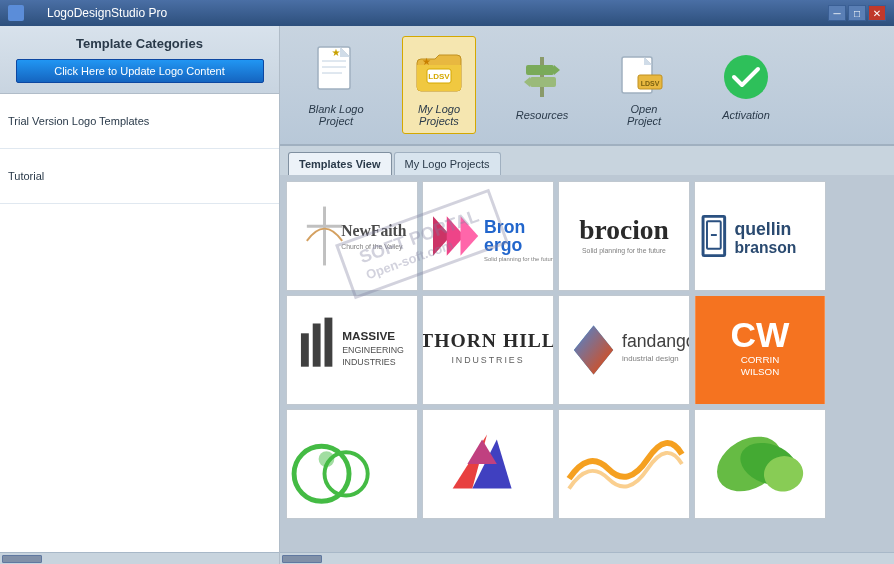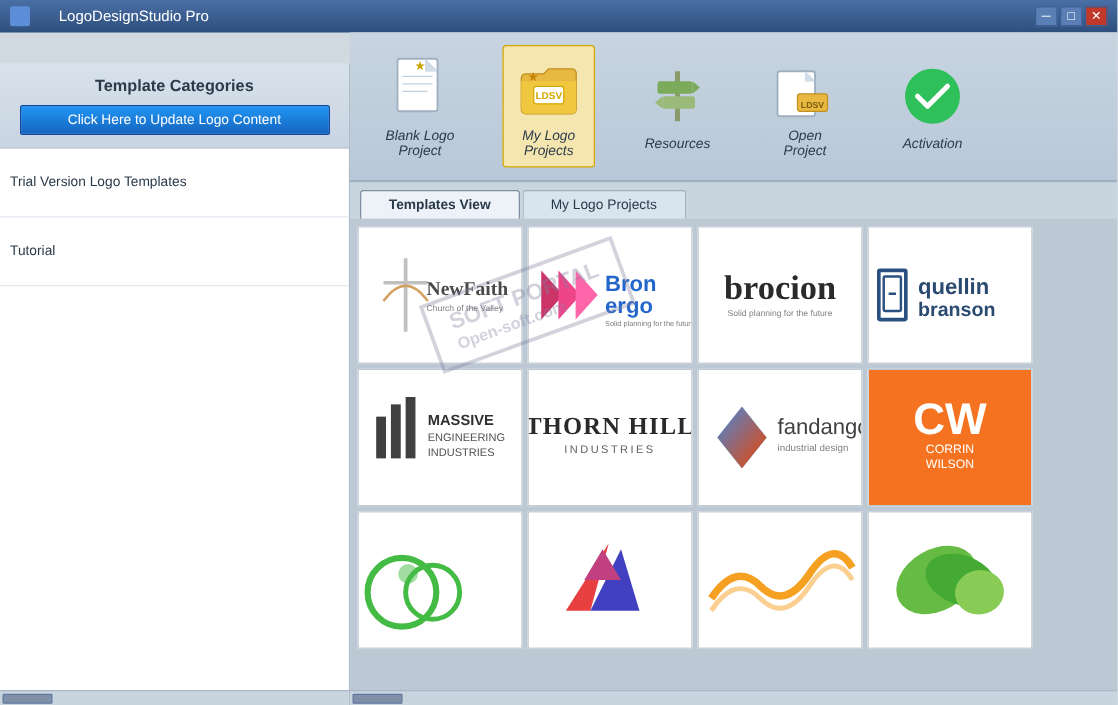--- a/index.html
+++ b/index.html
@@ -26,21 +26,20 @@
     .main-layout { display: flex; height: calc(564px - 26px); }
 
     
     .sidebar {
       width: 280px;
       background: #e8edf2;
       border-right: 1px solid #b0bcc8;
       display: flex;
       flex-direction: column;
       flex-shrink: 0;
-      margin-top: 25px;
     }
     .sidebar-header {
       background: linear-gradient(to bottom, #d8e2ec, #c8d4e0);
       border-bottom: 1px solid #b0bcc8;
       padding: 10px;
       text-align: center;
     }
     .sidebar-title {
       font-size: 13px;
       font-weight: bold;
@@ -119,21 +118,21 @@
 
     
     .tabs-area {
       background: #c8d4de;
       display: flex;
       align-items: flex-end;
       padding: 6px 8px 0 8px;
       gap: 2px;
     }
     .tab {
-      padding: 5px 22px;
+      padding: 5px 10px;
       font-size: 11px;
       cursor: pointer;
       border: 1px solid #a0b0c0;
       border-bottom: none;
       border-radius: 3px 3px 0 0;
       background: #d8e4ee;
       color: #2a3a4a;
     }
     .tab.active {
       background: #ecf2f8;

